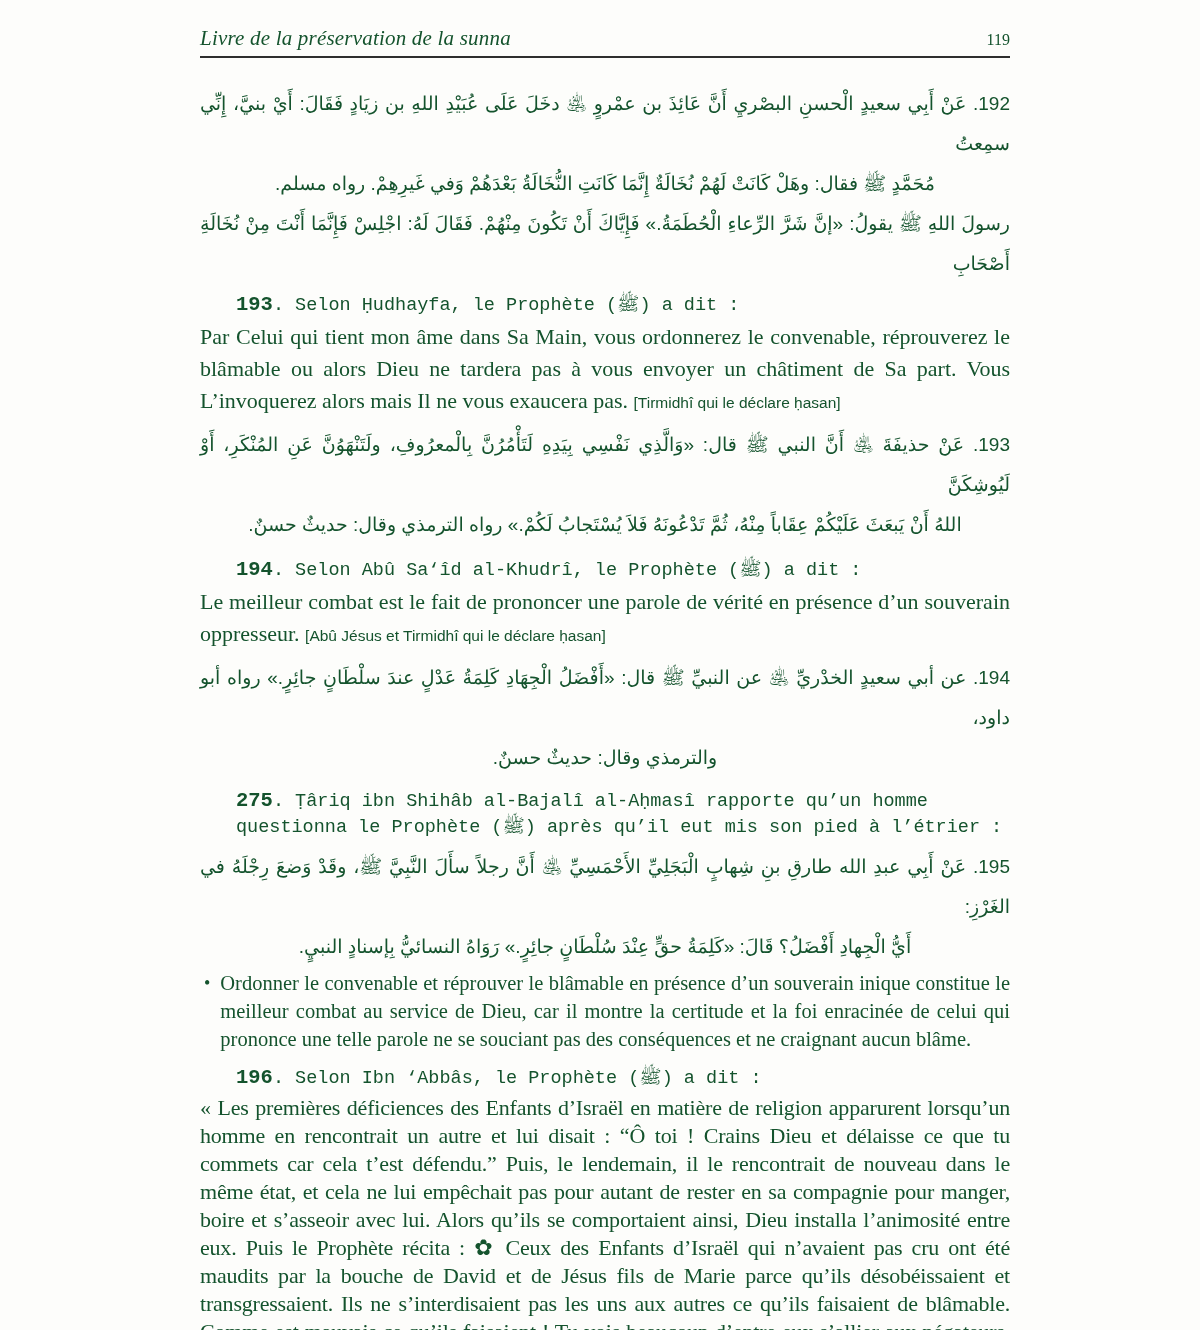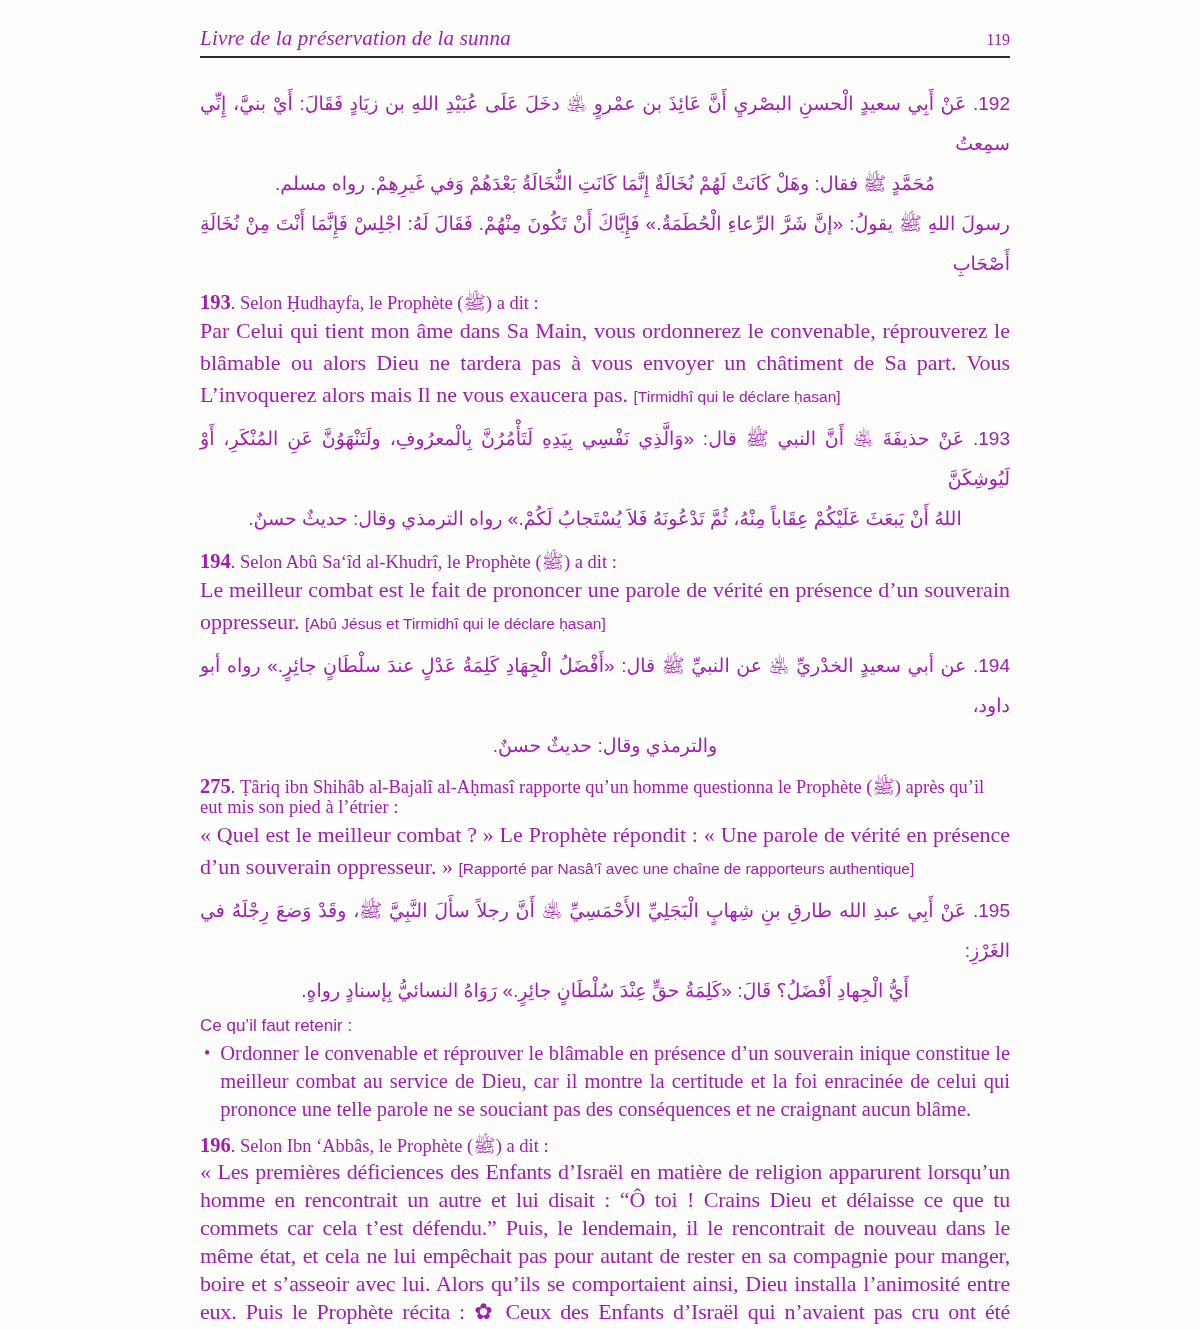--- a/index.html
+++ b/index.html
@@ -1,21 +1,21 @@
 <!DOCTYPE html>
 <html lang="fr"><head>
 <meta charset="utf-8">
 <style>
   html,body{margin:0;padding:0;background:#ffffff;}
   .page{
     position:relative;
     width:1200px;height:1330px;
     box-sizing:border-box;
     background:#fdfdfb;
-    color:#a21caf;
+    color:#14532d;
     padding:26px 190px 0 200px;
     overflow:hidden;
   }
   
   .pg-header{display:flex;justify-content:space-between;align-items:baseline;}
   .running-title{
     font-family:"Liberation Serif",serif;
     font-style:italic;font-size:21px;letter-spacing:.2px;
   }
   .page-num{font-family:Liberation Serif, serif;font-size:16px;}
@@ -28,23 +28,24 @@
     font-size:19px;line-height:40px;
     margin-top:6px;
   }
   #ar-192{margin-top:26px;}
   .ar-line{white-space:normal;}
   .ar-full{text-align:justify;text-align-last:justify;}
   .ar-center{text-align:center;}
 
   
   .sec-head{
-    font-family:Liberation Serif, serif;
-    font-size:18.5px;line-height:20px;
+    font-family:Liberation Mono, monospace;
+    font-size:18.5px;line-height:26px;
     margin-top:12px;
+    margin-left:36px;
   }
   #head-193{margin-top:8px;}
   #head-195{margin-top:10px;}
   #head-196{margin-top:12px;}
   .sec-num{font-weight:bold;font-size:20.5px;}
 
   
   .body-par{
     font-family:"Liberation Serif",serif;
     font-size:22px;line-height:32px;
@@ -109,30 +110,26 @@
   </p>
 
   <div class="ar-block" id="ar-194" dir="rtl">
     <div class="ar-line ar-full">194. عن أبي سعيدٍ الخدْريِّ ﵁ عن النبيِّ ﷺ قال: «أَفْضَلُ الْجِهَادِ كَلِمَةُ عَدْلٍ عندَ سلْطَانٍ جائِرٍ.» رواه أبو داود،</div>
     <div class="ar-line ar-center">والترمذي وقال: حديثٌ حسنٌ.</div>
   </div>
 
   <div class="sec-head" id="head-195">
     <span class="sec-num">275</span><span>. Ṭâriq ibn Shihâb al-Bajalî al-Aḥmasî rapporte qu’un homme questionna le Prophète (ﷺ) après qu’il eut mis son pied à l’étrier :</span>
   </div>
-  <p class="body-par">
-    <span>« Quel est le meilleur combat ? » Le Prophète répondit : « Une parole de vérité en présence d’un souverain oppresseur. » </span><span class="source-ref">[Rapporté par Nasâ’î avec une chaîne de rapporteurs authentique]</span>
-  </p>
 
   <div class="ar-block" id="ar-195" dir="rtl">
     <div class="ar-line ar-full">195. عَنْ أَبِي عبدِ الله طارقِ بنِ شِهابٍ الْبَجَلِيِّ الأَحْمَسِيِّ ﵁ أَنَّ رجلاً سأَلَ النَّبِيَّ ﷺ، وقَدْ وَضعَ رِجْلَهُ في الغَرْزِ:</div>
-    <div class="ar-line ar-center">أَيُّ الْجِهادِ أَفْضَلُ؟ قَالَ: «كَلِمَةُ حقٍّ عِنْدَ سُلْطَانٍ جائِرٍ.» رَوَاهُ النسائيُّ بِإسنادٍ رواهٍ.</div>
+    <div class="ar-line ar-center">أَيُّ الْجِهادِ أَفْضَلُ؟ قَالَ: «كَلِمَةُ حقٍّ عِنْدَ سُلْطَانٍ جائِرٍ.» رَوَاهُ النسائيُّ بِإسنادٍ النبيٍ.</div>
   </div>
 
-  <div class="retenir-label">Ce qu’il faut retenir :</div>
   <div class="bullet-row">
     <span class="bullet-dot">•</span>
     <span class="bullet-text">Ordonner le convenable et réprouver le blâmable en présence d’un souverain inique constitue le meilleur combat au service de Dieu, car il montre la certitude et la foi enracinée de celui qui prononce une telle parole ne se souciant pas des conséquences et ne craignant aucun blâme.</span>
   </div>
 
   <div class="sec-head" id="head-196">
     <span class="sec-num">196</span><span>. Selon Ibn ‘Abbâs, le Prophète (ﷺ) a dit :</span>
   </div>
   <p class="body-par" id="body-196">« Les premières déficiences des Enfants d’Israël en matière de religion apparurent lorsqu’un homme en rencontrait un autre et lui disait : “Ô toi ! Crains Dieu et délaisse ce que tu commets car cela t’est défendu.” Puis, le lendemain, il le rencontrait de nouveau dans le même état, et cela ne lui empêchait pas pour autant de rester en sa compagnie pour manger, boire et s’asseoir avec lui. Alors qu’ils se comportaient ainsi, Dieu installa l’animosité entre eux. Puis le Prophète récita : ✿ Ceux des Enfants d’Israël qui n’avaient pas cru ont été maudits par la bouche de David et de Jésus fils de Marie parce qu’ils désobéissaient et transgressaient. Ils ne s’interdisaient pas les uns aux autres ce qu’ils faisaient de blâmable. Comme est mauvais ce qu’ils faisaient ! Tu vois beaucoup d’entre eux s’allier aux négateurs. Comme est mauvais ce que leurs âmes ont préparé, pour eux-mêmes… [jusqu’à la fin du verset.] Mais beaucoup d’entre eux sont</p>
 

